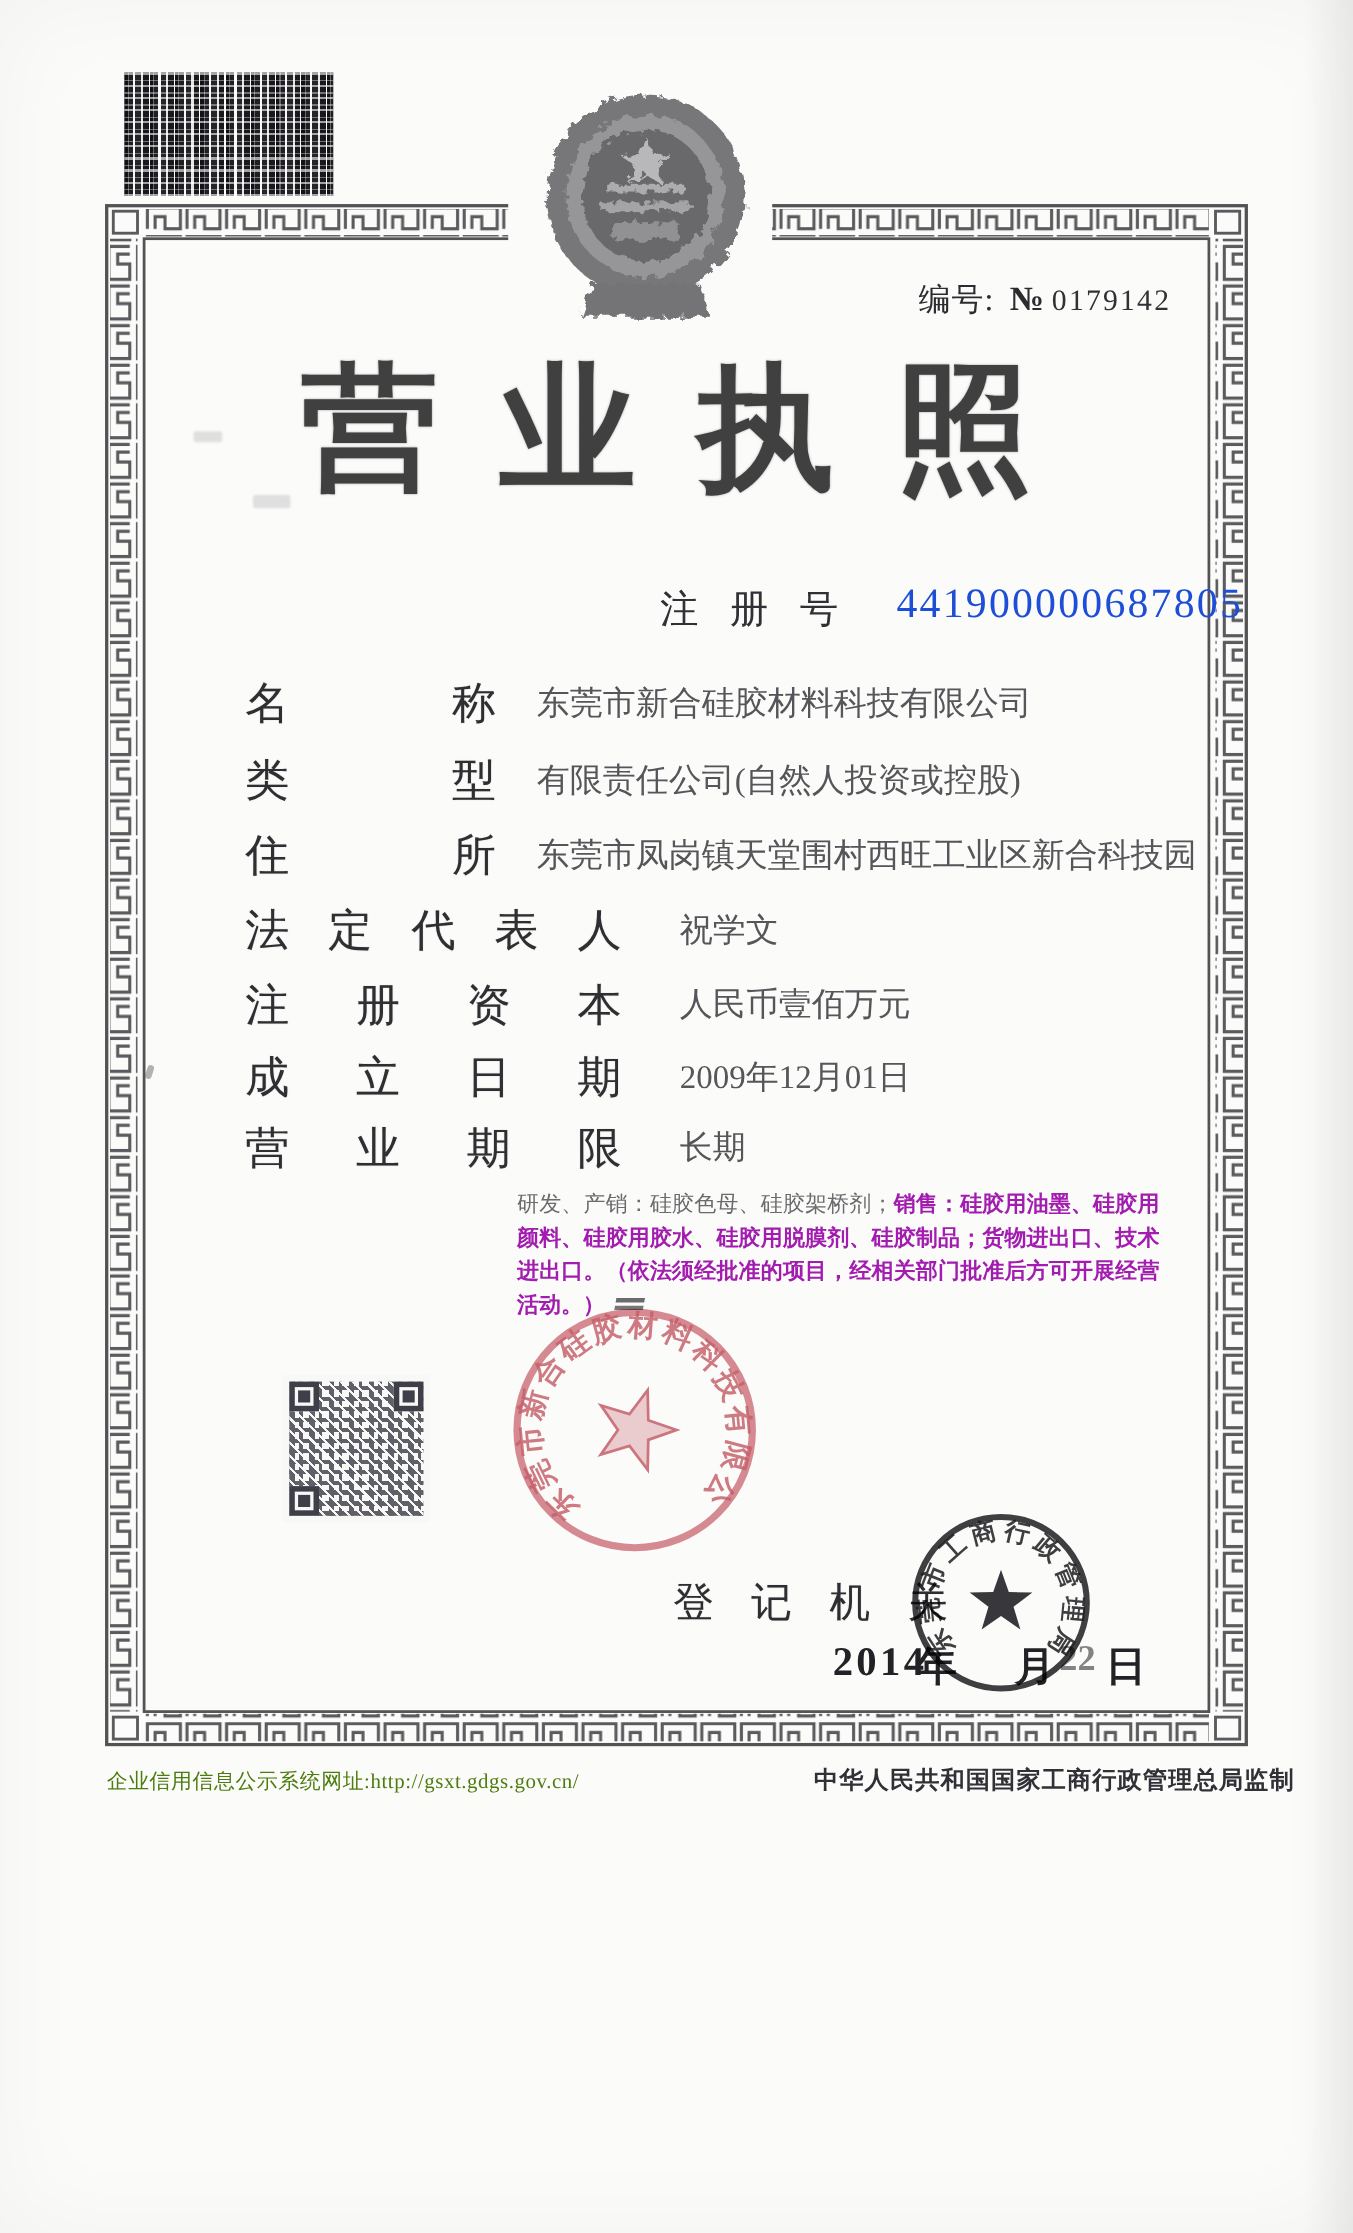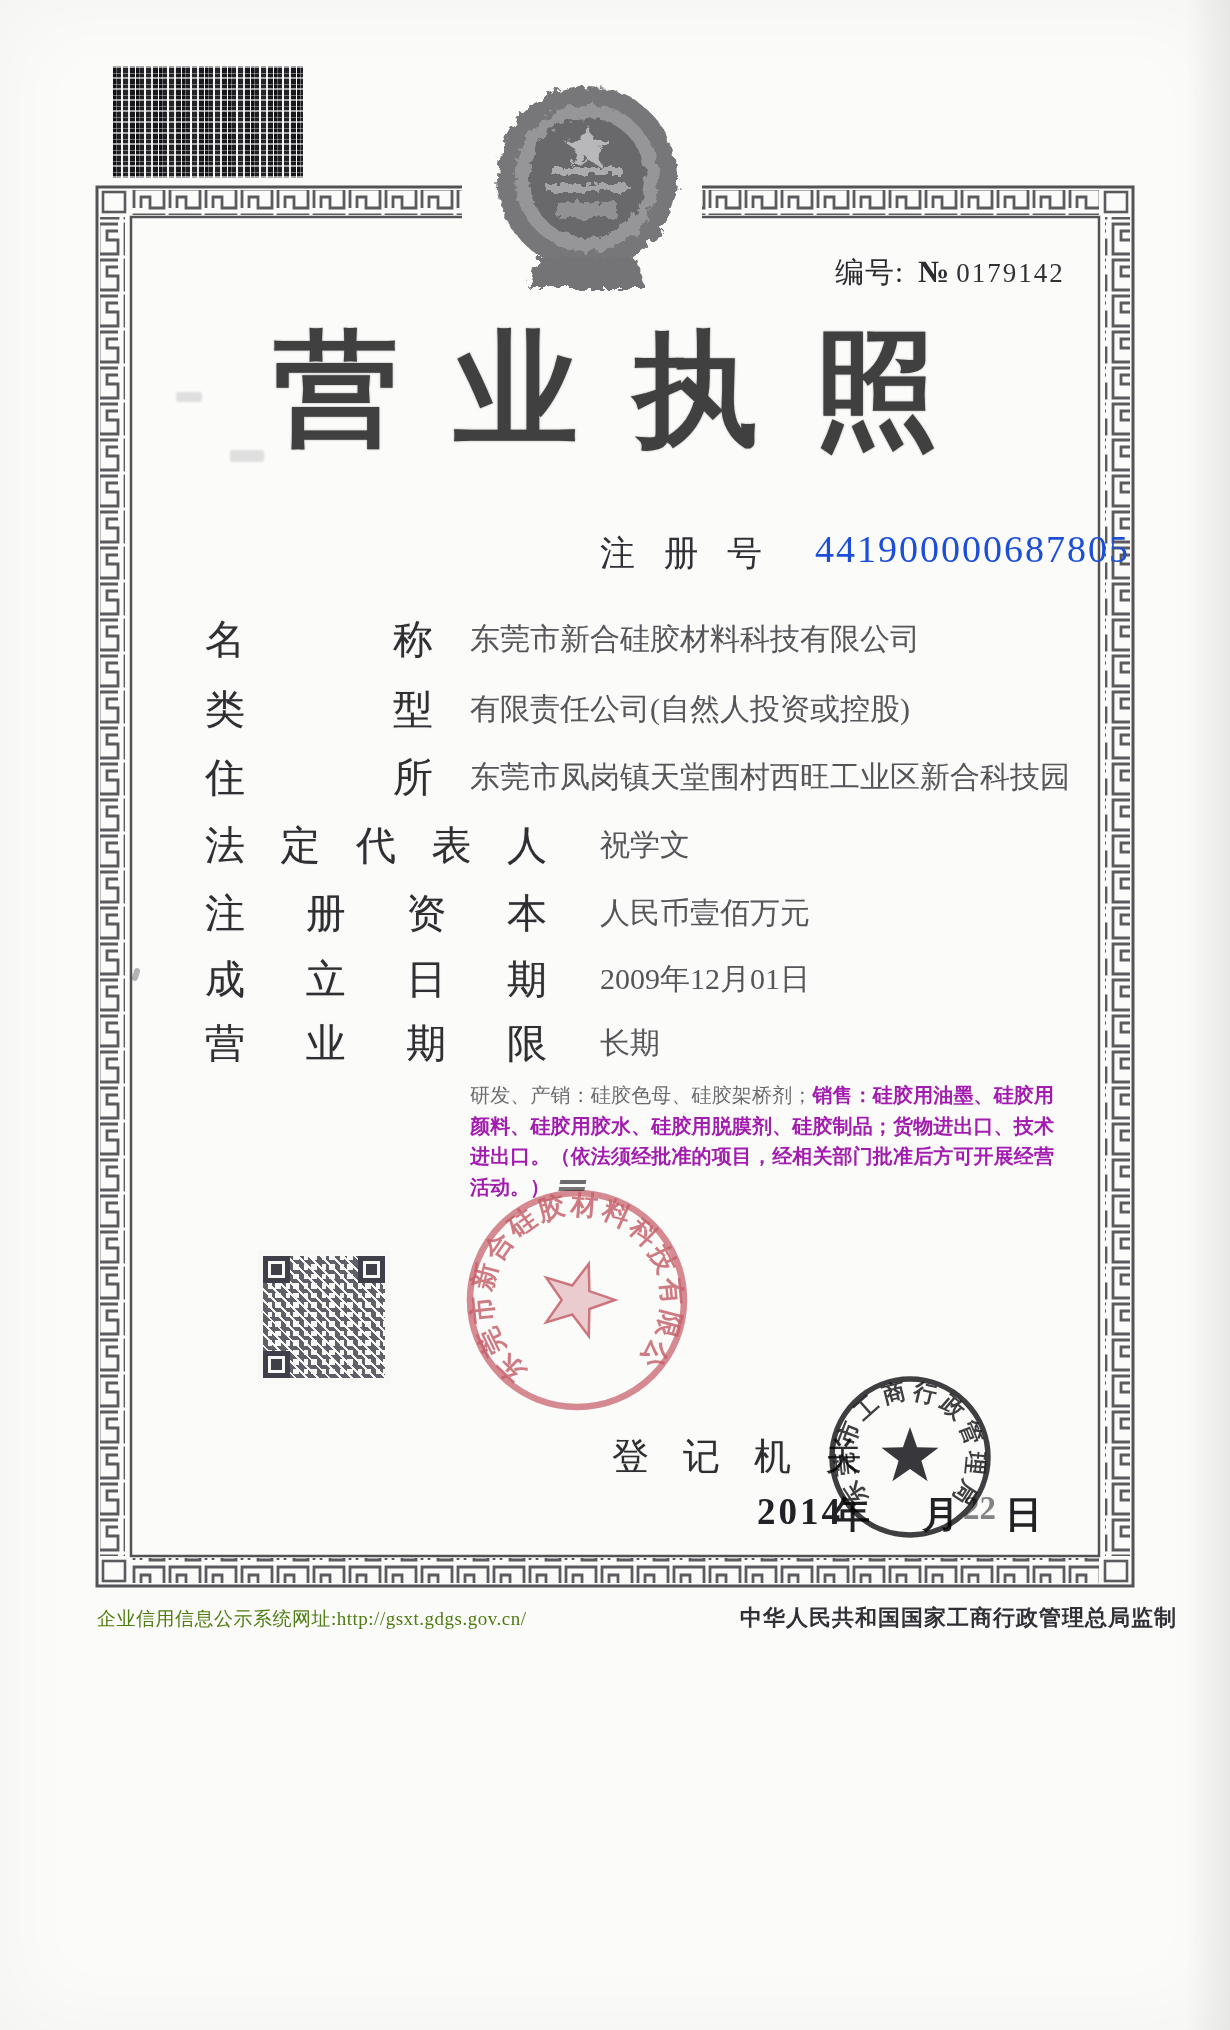--- a/index.html
+++ b/index.html
@@ -44,21 +44,21 @@
     font-size:124px; font-weight:900; letter-spacing:56px; white-space:nowrap;
     color:#404040; text-shadow:0 0 2px rgba(70,70,75,.55);
   }
 
   
   .regno-row .lbl{left:600px; top:530px; width:162px; font-size:35px; color:#303036; text-align:justify; text-align-last:justify;}
   .regno-row .num{left:788px; top:527px; font-size:38px; letter-spacing:2px; color:#1d4ed8;margin-left:27px;}
   .regno-row > span{position:absolute; display:block;}
 
   
-  .frow{left:0; top:0; width:1110px; height:52px;}
+  .frow{left:18px; top:0; width:1110px; height:52px;}
   .frow .flabel{
     position:absolute; left:205px; display:block;
     font-size:40px; color:#2f2f33; text-align:justify; text-align-last:justify;
     text-shadow:0 0 1px rgba(40,40,40,.35);
   }
   .fw2 .flabel{width:228px;}
   .fw5 .flabel{width:342px;}
   .frow .fvalue{position:absolute; display:block; font-size:30px; color:#55555a; white-space:nowrap; letter-spacing:0px; top:7px;}
   .v470 .fvalue{left:470px;}
   .v600 .fvalue{left:600px;}

